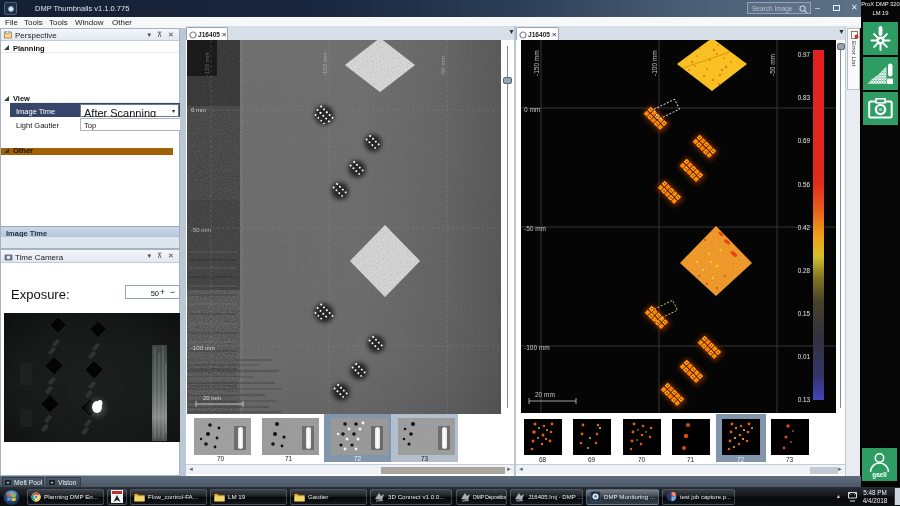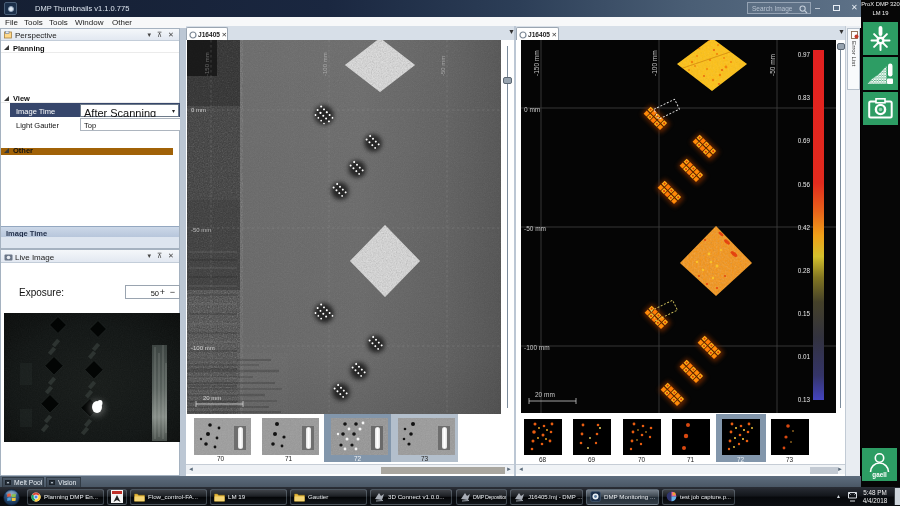--- a/index.html
+++ b/index.html
@@ -84,24 +84,24 @@
   </div>
   <div class="a" style="left:0;top:208px;width:178px;height:11px;background:#dde5ef"></div>
 </div>
 
 <div class="a" id="camPanel" style="left:0;top:249px;width:180px;height:227px;background:#fff;border:1px solid #a5b2c0">
   <div class="hdr a" style="left:0;top:0;width:178px;height:13px">
     <svg class="a" style="left:3px;top:2.5px" width="9" height="8" viewBox="0 0 9 8">
         <rect x="0.5" y="1.5" width="8" height="6" rx="1" fill="#6b7687"></rect>
         <circle cx="4.5" cy="4.5" r="1.8" fill="#e8ecf2"></circle>
       </svg>
-    <span class="a" style="left:14px;top:2.5px">Live Image</span>
+    <span class="a" style="left:14px;top:2.5px">Time Camera</span>
     <span class="glyphs">▾&nbsp;⊼&nbsp;✕</span>
   </div>
-  <span class="a" style="left:18px;top:37px;font-size:10px;color:#111">Exposure:</span>
+  <span class="a" style="left:10px;top:37px;font-size:13px;color:#111">Exposure:</span>
   <div class="a" style="left:124px;top:35px;width:55px;height:14px;background:#fff;border:1px solid #9aa4b0">
     <span class="a" style="right:20px;top:3px;font-size:7.5px;color:#111">50</span>
     <span class="a" style="right:14px;top:1px;font-size:9px;color:#222">+</span>
     <span class="a" style="right:4px;top:0.5px;font-size:9px;color:#222">−</span>
   </div>
 
   <svg class="a" style="left:3px;top:63px" width="179" height="129" viewBox="0 0 179 129">
     <defs>
       <filter id="nz" x="-10%" y="-10%" width="120%" height="120%">
         <feTurbulence type="fractalNoise" baseFrequency="0.9" numOctaves="2" seed="4" stitchTiles="stitch"></feTurbulence>

